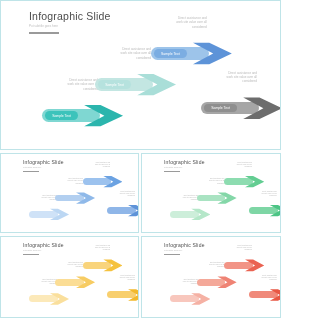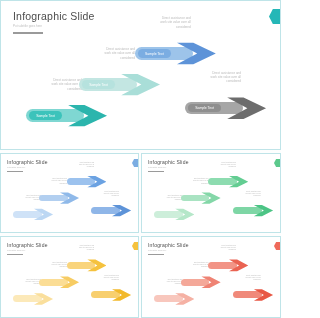--- a/index.html
+++ b/index.html
@@ -8,21 +8,21 @@
   .app{position:relative;width:281px;height:318px;background:#fdfefe;}
 
   
   .panel{position:absolute;background:#ffffff;border:1px solid #bfe4e8;box-sizing:border-box;overflow:hidden;}
   .panel-main{left:0;top:0;width:281px;height:150px;}
   .panel-tl{left:0;top:153px;width:139px;height:80px;}
   .panel-tr{left:141px;top:153px;width:140px;height:80px;}
   .panel-bl{left:0;top:236px;width:139px;height:82px;}
   .panel-br{left:141px;top:236px;width:140px;height:82px;}
 
-  .stage{position:absolute;left:0;top:0;width:100%;height:100%;}
+  .stage{position:absolute;left:16px;top:0;width:100%;height:100%;}
 
   
   .hdr{position:absolute;}
   .hdr-title{font-weight:400;color:#4d4d4d;letter-spacing:.2px;white-space:nowrap;}
   .hdr-sub{color:#bdbdbd;white-space:nowrap;}
   .hdr-rule{background:#9a9a9a;}
 
   .main .hdr{left:12px;top:9px;}
   .main .hdr-title{font-size:10.5px;line-height:12px;}
   .main .hdr-sub{font-size:3px;line-height:5px;margin-top:2px;}

